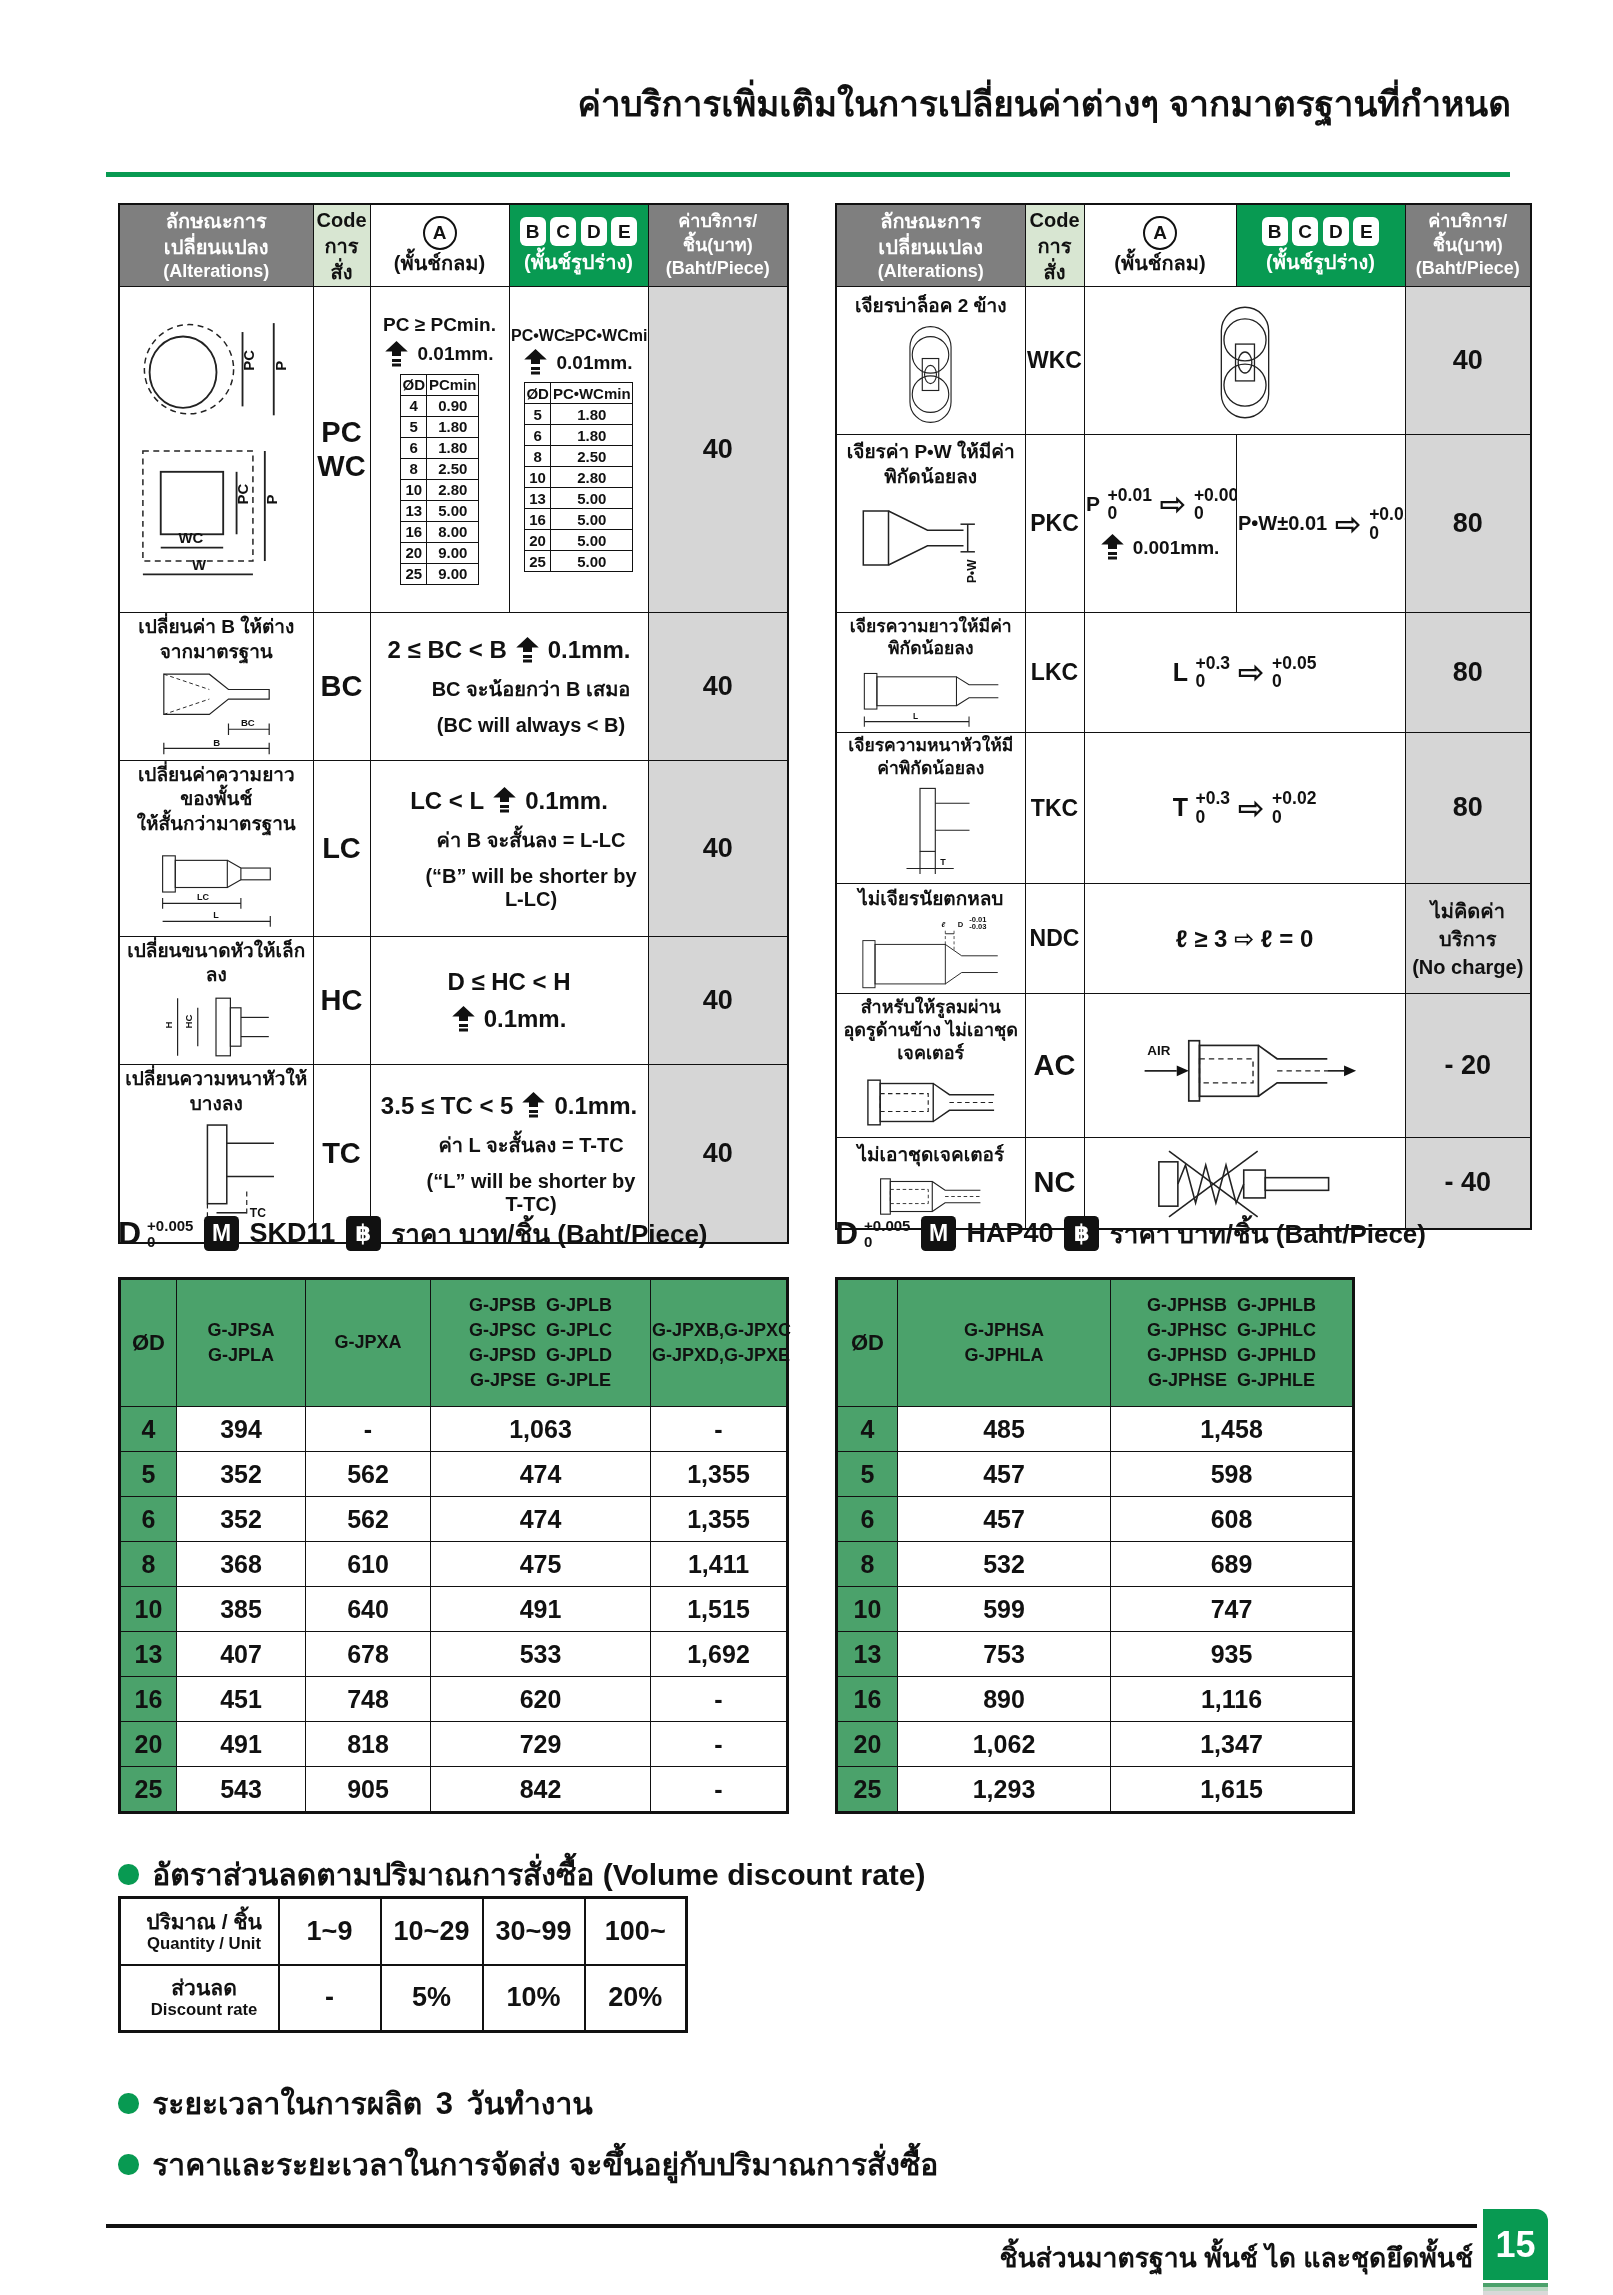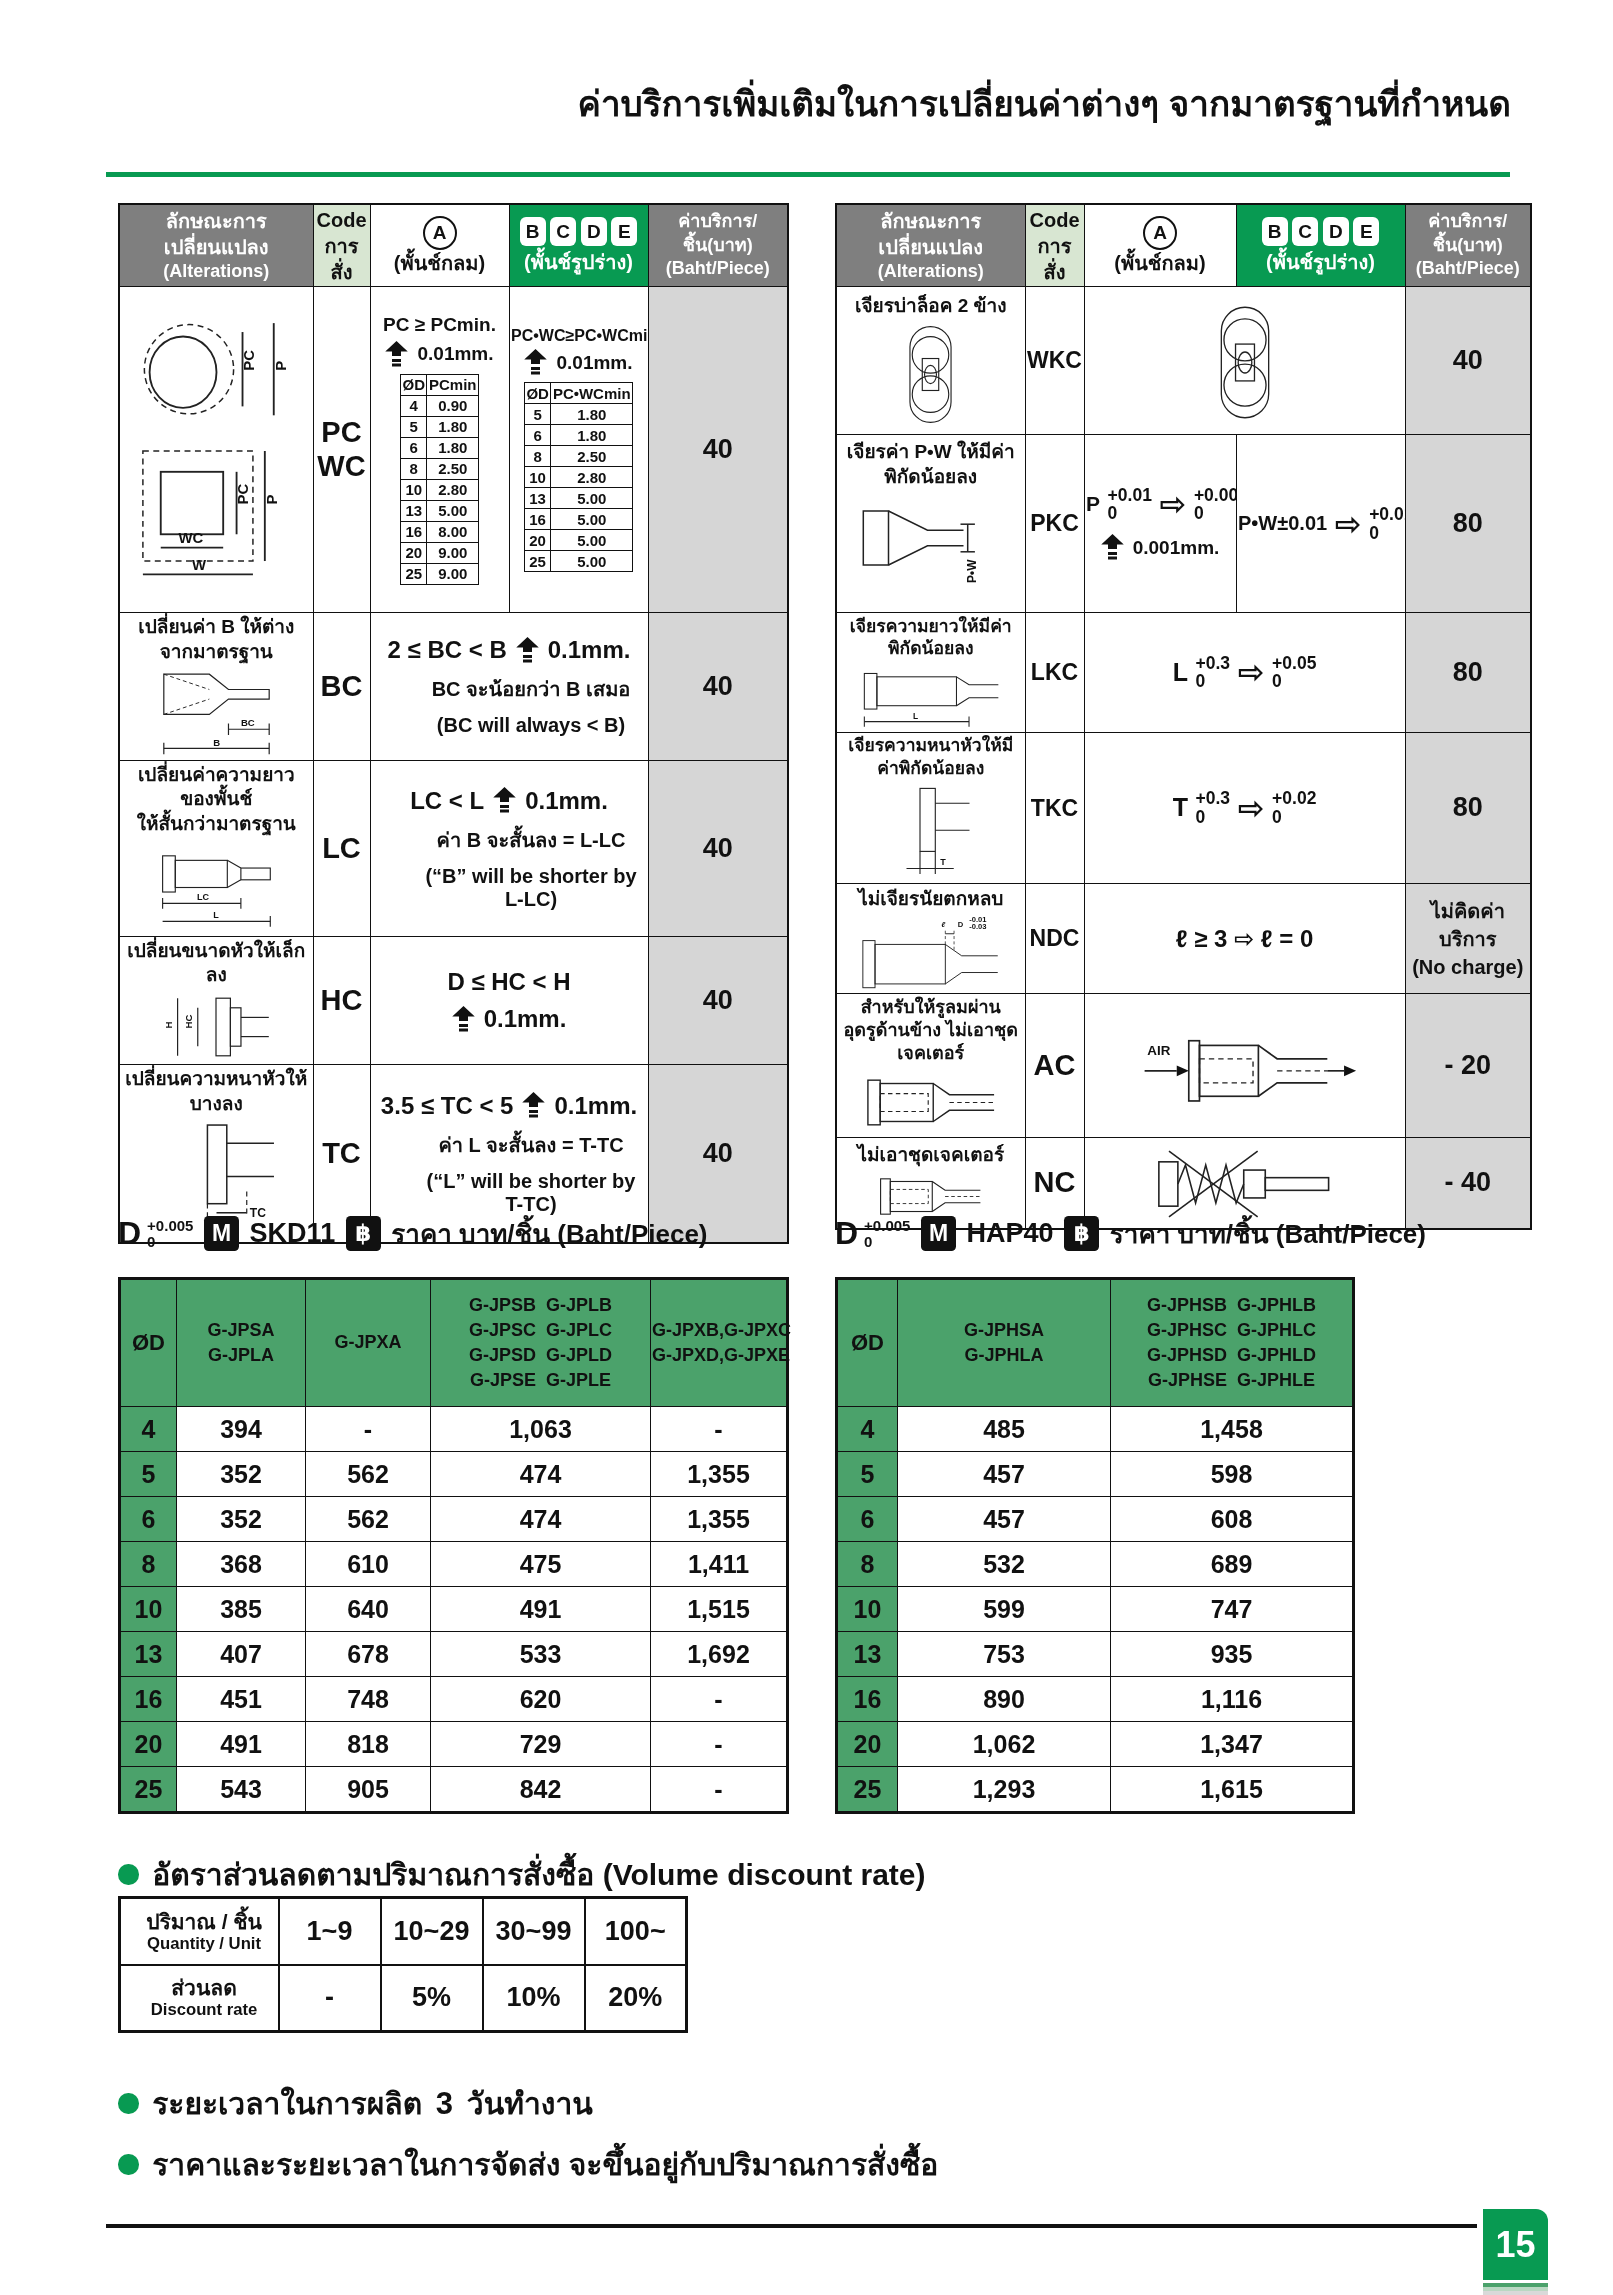--- a/index.html
+++ b/index.html
@@ -917,20 +917,21 @@
     <span class="ntext">ระยะเวลาในการผลิต</span>
     <span class="nbig">3</span>
     <span class="ntext">วันทำงาน</span>
   </div>
   <div class="note" style="left:118px;top:2141px;">
     <span class="dot"></span>
     <span class="ntext">ราคาและระยะเวลาในการจัดส่ง จะขึ้นอยู่กับปริมาณการสั่งซื้อ</span>
   </div>
 
   <div class="footline"></div>
+  <div class="foottext">ชิ้นส่วนมาตรฐาน พั้นช์ ได และชุดยึดพั้นช์</div>
   <div class="pagebadge">
       <span>15</span>
     </div>
   <div class="strip1"></div>
   <div class="strip2"></div>
   <div class="strip3"></div>
 
 </div>
 
 

